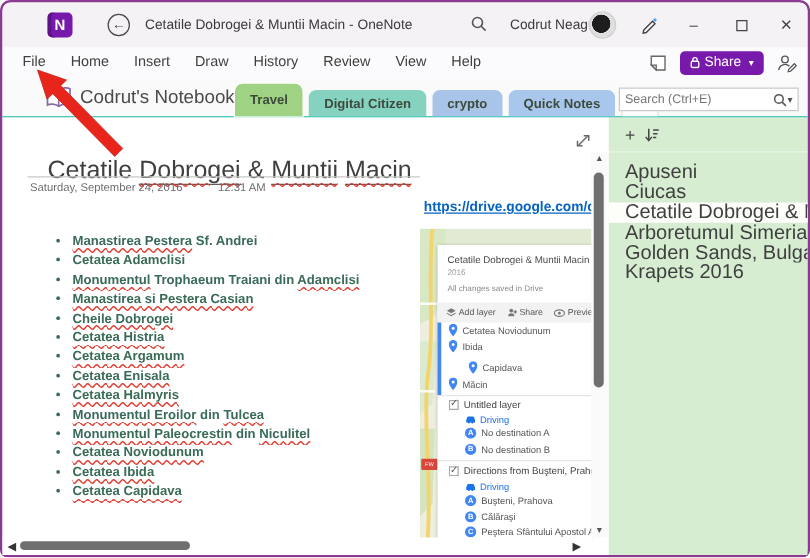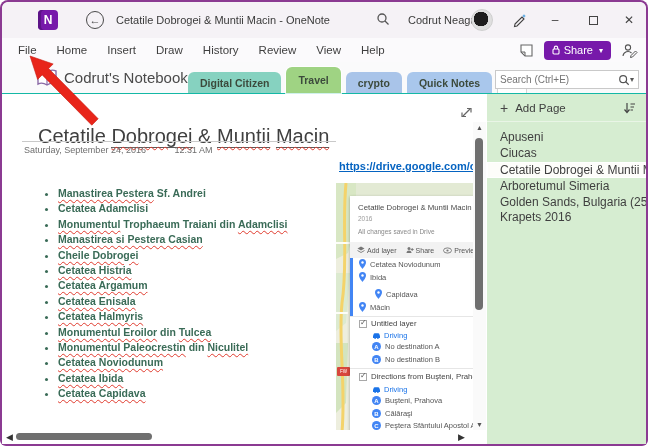--- a/index.html
+++ b/index.html
@@ -93,21 +93,21 @@
   .vs-thumb{position:absolute;left:2px;top:16px;width:8px;height:172px;background:#6f6f6f;border-radius:4px;}
   .hscroll{position:absolute;left:0;bottom:0;width:470px;height:14px;background:#fff;}
   .hs-arrow{position:absolute;top:2px;font-size:9px;color:#333;}
   .hs-thumb{position:absolute;left:14px;top:3px;width:136px;height:7px;background:#6f6f6f;border-radius:4px;}
   
   .panel{position:absolute;left:487px;top:94px;right:2px;bottom:2px;background:#d6edd1;}
   .panel-head{height:28px;display:flex;align-items:center;padding:0 10px 0 13px;border-bottom:1px solid #e9f5e6;}
   .panel-head .plus{font-size:14px;color:#444;margin-right:7px;font-weight:400;}
   .panel-head .lbl{font-size:11.5px;color:#3e3e3e;flex:1;}
   .page-rows{margin-top:8px;}
-  .page-row{height:15.6px;line-height:15.6px;padding-left:13px;font-size:12px;color:#3f3f3f;
+  .page-row{height:15.6px;line-height:15.6px;padding-left:13px;font-size:16px;color:#3f3f3f;
        white-space:nowrap;overflow:hidden;}
   .page-row.selected{background:#fdfdfa;box-shadow:inset 0 0 0 1px #fff;height:16px;line-height:16px;margin:1px 0;}
   
   .arrow-overlay{position:absolute;left:0;top:0;pointer-events:none;z-index:50;}
   svg{display:block;}
 </style>
 </head>
 <body>
 
 <div id="win">
@@ -174,22 +174,22 @@
   <div class="nbbar">
     <span class="nb-icon">
       <svg width="22" height="18" viewBox="0 0 22 18">
           <path d="M11 3 C8 1 4 1 2 2 V15 C4 14 8 14 11 16 C14 14 18 14 20 15 V2 C18 1 14 1 11 3 Z" fill="#fff" stroke="#8a6aa6" stroke-width="1.4"></path>
           <line x1="11" y1="3" x2="11" y2="16" stroke="#8a6aa6" stroke-width="1.2"></line>
         </svg>
     </span>
     <span class="nb-name">Codrut's Notebook</span>
     <span class="nb-caret">▾</span>
     <div class="tabs">
+      <div class="tab active" style="background:#9fd383;">Travel</div>
       <div class="tab" style="background:#86d2c0;">Digital Citizen</div>
-      <div class="tab active" style="background:#9fd383;">Travel</div>
       <div class="tab" style="background:#a9c4e9;">crypto</div>
       <div class="tab" style="background:#a9c7ec;">Quick Notes</div>
       <div class="tab-new">+</div>
     </div>
     <div class="searchbox">
       <input placeholder="Search (Ctrl+E)" style="">
       <span>
         <svg width="12" height="12" viewBox="0 0 14 14">
             <circle cx="6" cy="6" r="4" fill="none" stroke="#555" stroke-width="1.4"></circle>
             <line x1="9" y1="9" x2="12.5" y2="12.5" stroke="#555" stroke-width="1.4"></line>
@@ -376,21 +376,20 @@
     <div class="hscroll">
       <div class="hs-arrow" style="left:4px;">◀</div>
       <div class="hs-thumb"></div>
       <div class="hs-arrow" style="left:456px;">▶</div>
     </div>
   </div>
 
   <div class="panel">
     <div class="panel-head">
       <span class="plus">+</span>
-      <span class="lbl">Add Page</span>
       <span>
         <svg width="13" height="12" viewBox="0 0 13 12">
             <line x1="4" y1="1" x2="4" y2="10" stroke="#444" stroke-width="1.2"></line>
             <path d="M1.5 7.5 L4 10.5 L6.5 7.5" fill="none" stroke="#444" stroke-width="1.2"></path>
             <line x1="7.5" y1="2" x2="12" y2="2" stroke="#444" stroke-width="1.2"></line>
             <line x1="7.5" y1="5" x2="11" y2="5" stroke="#444" stroke-width="1.2"></line>
             <line x1="7.5" y1="8" x2="10" y2="8" stroke="#444" stroke-width="1.2"></line>
           </svg>
       </span>
     </div>

